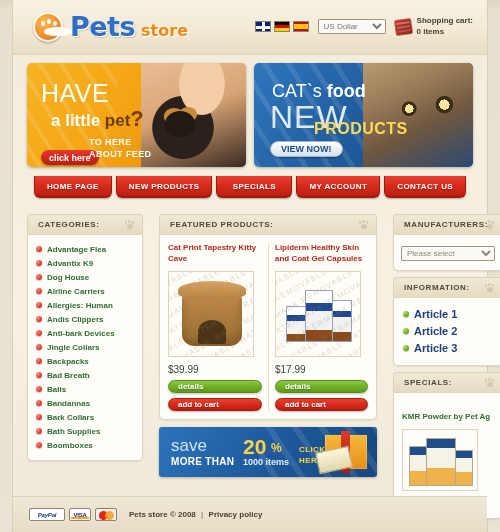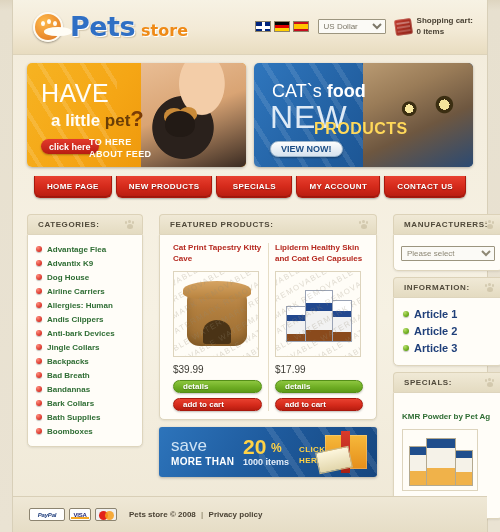--- a/index.html
+++ b/index.html
@@ -95,21 +95,21 @@
     background: repeating-linear-gradient(58deg, rgba(255,255,255,.13) 0 4px, transparent 4px 18px);
   }
   .b-have {
     position:absolute; left:14px; top:16px; font-size:25px; color:#fffdf7;
     font-family:"Liberation Sans", sans-serif; letter-spacing:.5px;
   }
   .b-little { position:absolute; left:24px; top:43px; font-size:17px; font-weight:bold; color:#fffdf7; }
   .b-pet { color:#6a3d07; }
   .b-q { color:#7a3c06; font-size:22px; }
   .click-here {
-    position:absolute; left:14px; top:76px; height:15px; padding:0 8px;
+    position:absolute; left:14px; top:87px; height:15px; padding:0 8px;
     background: linear-gradient(to bottom, #e33a2c, #b81d12);
     border-radius: 8px; color:#fff; font-size:9px; font-weight:bold;
     display:flex; align-items:center; box-shadow: 0 1px 2px rgba(0,0,0,.3);
   }
   .b-read {
     position:absolute; left:62px; top:74px; font-size:9px; font-weight:bold;
     color:#fffdf7; line-height:1.3; letter-spacing:.4px;
   }
   .banner-dog {
     position:absolute; right:0; top:0; width:105px; height:104px;
@@ -206,21 +206,21 @@
   .cat-list { padding: 7px 6px 8px 8px; }
   .cat-item { display:flex; align-items:center; gap:5px; padding: 2.5px 0; }
   .bullet-red {
     width:6px; height:6px; border-radius:50%; flex:none;
     background: radial-gradient(circle at 32% 28%, #ff8b7a, #d8342a 70%, #9c1a12);
     box-shadow: 0 1px 1px rgba(0,0,0,.25);
   }
   .cat-label { font-size: 8px; font-weight:bold; color:#2f6d34; }
 
   
-  .prod-grid { display:flex; padding: 8px 7px; gap: 0; }
+  .prod-grid { display:flex; padding: 8px 2px; gap: 0; }
   .prod {
     width: 50%; padding: 0 6px;
   }
   .prod + .prod { border-left: 1px solid #e6ddc6; }
   .prod-title { font-size:8px; font-weight:bold; color:#b5281f; line-height:1.35; min-height:22px; }
   .prod-img {
     margin-top: 6px; width: 86px; height: 86px; border:1px solid #ddd4bd;
     background:#fffdf7; position:relative; overflow:hidden;
   }
   .wm {
@@ -466,20 +466,24 @@
                 <span class="bullet-red"></span>
                 <span class="cat-label">Jingle Collars</span>
               </div>
           <div class="cat-item">
                 <span class="bullet-red"></span>
                 <span class="cat-label">Backpacks</span>
               </div>
           <div class="cat-item">
                 <span class="bullet-red"></span>
                 <span class="cat-label">Bad Breath</span>
+              </div>
+          <div class="cat-item">
+                <span class="bullet-red"></span>
+                <span class="cat-label">Balls</span>
               </div>
           <div class="cat-item">
                 <span class="bullet-red"></span>
                 <span class="cat-label">Bandannas</span>
               </div>
           <div class="cat-item">
                 <span class="bullet-red"></span>
                 <span class="cat-label">Bark Collars</span>
               </div>
           <div class="cat-item">

